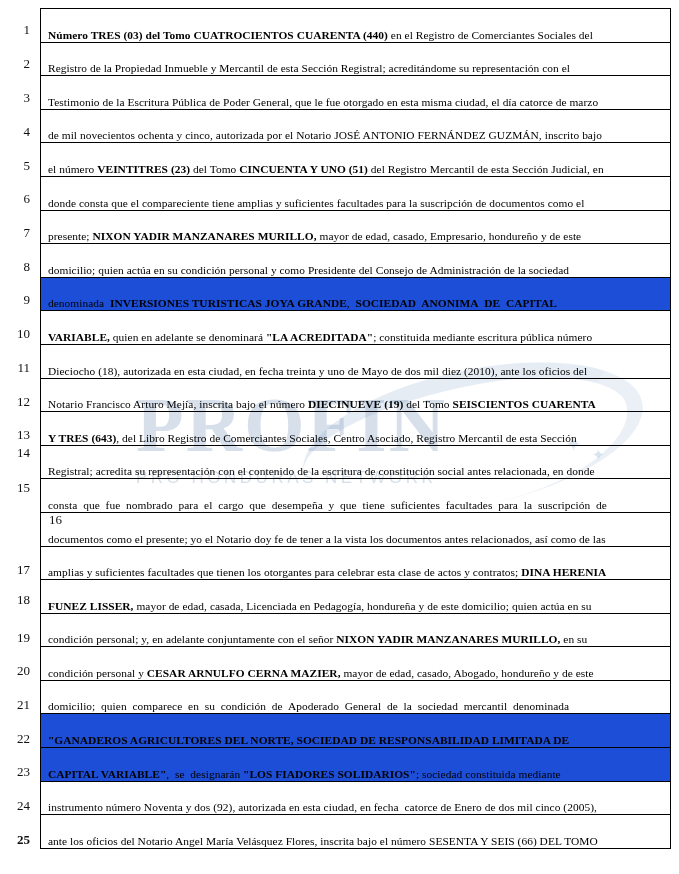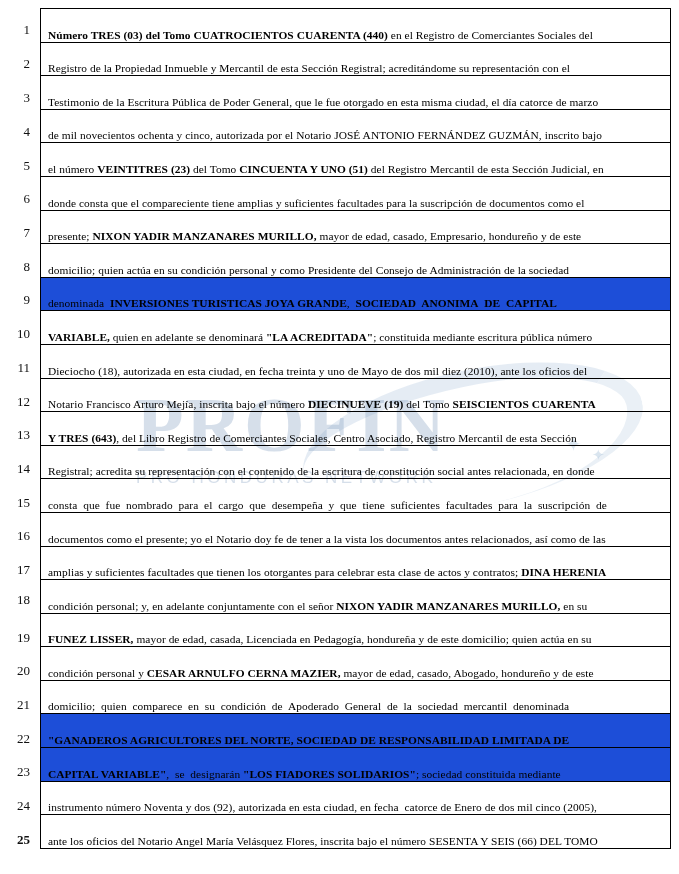--- a/index.html
+++ b/index.html
@@ -141,23 +141,23 @@
     <div class="lineno" style="top:124px;">4</div>
     <div class="lineno" style="top:158px;">5</div>
     <div class="lineno" style="top:191px;">6</div>
     <div class="lineno" style="top:225px;">7</div>
     <div class="lineno" style="top:259px;">8</div>
     <div class="lineno" style="top:292px;">9</div>
     <div class="lineno" style="top:326px;">10</div>
     <div class="lineno" style="top:360px;">11</div>
     <div class="lineno" style="top:394px;">12</div>
     <div class="lineno" style="top:427px;">13</div>
-    <div class="lineno" style="top:461px;">14</div>
-    <div class="lineno" style="top:495px;">15</div>
-    <div class="lineno" style="top:528px;">16</div>
+    <div class="lineno" style="top:445px;">14</div>
+    <div class="lineno" style="top:480px;">15</div>
+    <div class="lineno" style="top:512px;padding-left:32px;">16</div>
     <div class="lineno" style="top:562px;">17</div>
     <div class="lineno" style="top:592px;">18</div>
     <div class="lineno" style="top:630px;">19</div>
     <div class="lineno" style="top:663px;">20</div>
     <div class="lineno" style="top:697px;">21</div>
     <div class="lineno" style="top:731px;">22</div>
     <div class="lineno" style="top:764px;">23</div>
     <div class="lineno" style="top:798px;">24</div>
     <div class="lineno" style="top:832px;font-weight:bold;">25</div>
   </div>
@@ -261,27 +261,27 @@
     </div>
 
     <div class="row">
       <div class="txt just">
         <span>amplias y suficientes facultades que tienen los otorgantes para celebrar esta clase de actos y contratos; <b>DINA HERENIA</b></span>
       </div>
     </div>
 
     <div class="row">
       <div class="txt just">
+        <span><b>FUNEZ LISSER,</b> mayor de edad, casada, Licenciada en Pedagogía, hondureña y de este domicilio; quien actúa en su</span>
+      </div>
+    </div>
+
+    <div class="row">
+      <div class="txt just">
         <span>condición personal; y, en adelante conjuntamente con el señor <b>NIXON YADIR MANZANARES MURILLO,</b> en su</span>
-      </div>
-    </div>
-
-    <div class="row">
-      <div class="txt just">
-        <span><b>FUNEZ LISSER,</b> mayor de edad, casada, Licenciada en Pedagogía, hondureña y de este domicilio; quien actúa en su</span>
       </div>
     </div>
 
     <div class="row">
       <div class="txt just">
         <span>condición personal y <b>CESAR ARNULFO CERNA MAZIER,</b> mayor de edad, casado, Abogado, hondureño y de este</span>
       </div>
     </div>
 
     <div class="row">

